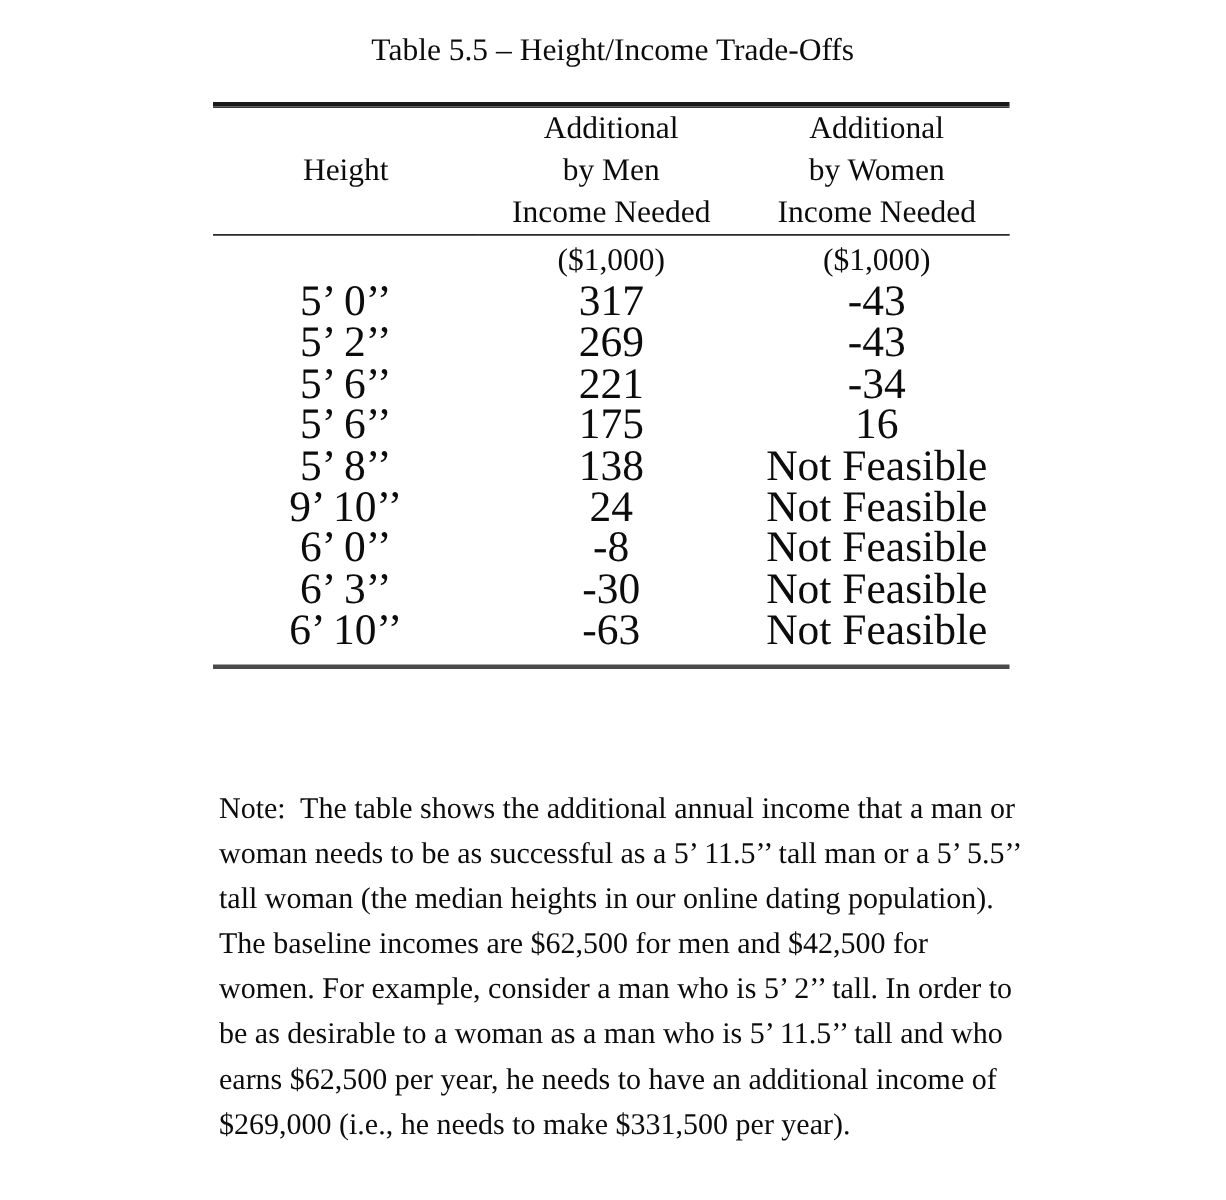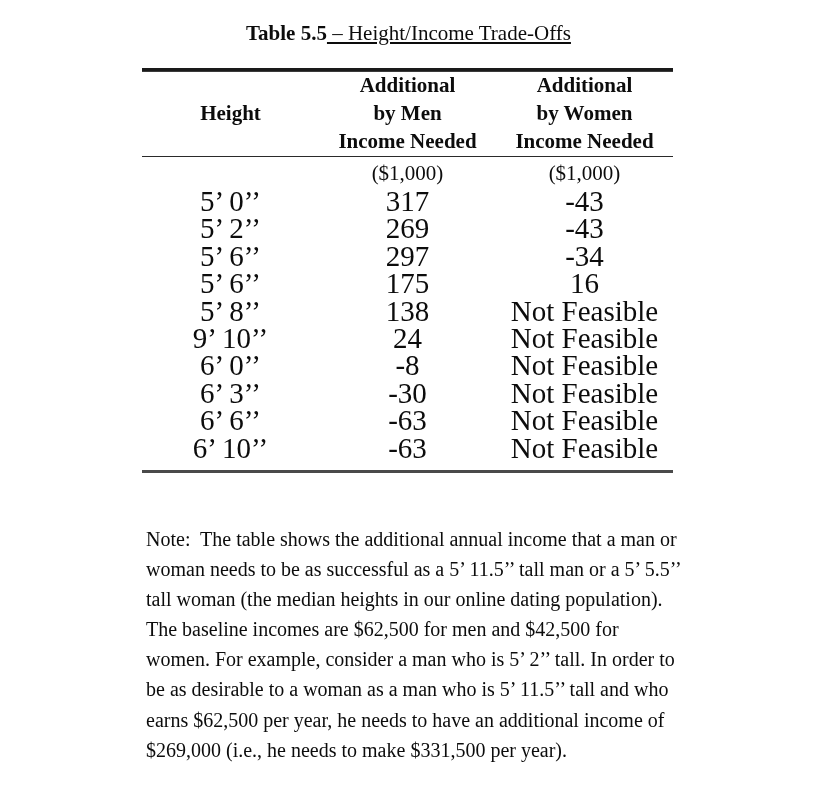--- a/index.html
+++ b/index.html
@@ -25,22 +25,22 @@
   .title {
     position: absolute;
     left: 0;
     top: 20px;
     width: 817px;
     text-align: center;
     font-size: 21px;
     line-height: 26px;
     white-space: nowrap;
   }
-  .title .tnum { font-weight: bold; }
-  .title .tdash { font-weight: normal; text-decoration: underline; }
+  .title .tnum { font-weight: normal; }
+  .title .tdash { font-weight: normal; }
 
   
   .table-block {
     position: absolute;
     left: 142px;
     top: 68px;
     width: 531px;
   }
   table.tbl {
     width: 531px;
@@ -59,21 +59,21 @@
     margin-bottom: 0;
     width: 531px;
   }
   .rule-bottom {
     height: 0;
     border-top: 3px solid #4a4a4a;
     width: 531px;
   }
 
   table.tbl th {
-    font-weight: bold;
+    font-weight: normal;
     vertical-align: bottom;
     padding: 0;
     line-height: 27px;
     margin-top: 44px;
   }
   table.tbl th.h-height {
     text-align: center;
     padding-bottom: 1px;
   }
   table.tbl th.h-num {
@@ -177,21 +177,21 @@
             <td>317</td>
             <td>-43</td>
           </tr>
           <tr>
             <td>5’ 2’’</td>
             <td>269</td>
             <td>-43</td>
           </tr>
           <tr>
             <td>5’ 6’’</td>
-            <td>297</td>
+            <td>221</td>
             <td>-34</td>
           </tr>
           <tr>
             <td>5’ 6’’</td>
             <td>175</td>
             <td>16</td>
           </tr>
           <tr>
             <td>5’ 8’’</td>
             <td>138</td>
@@ -206,25 +206,20 @@
             <td>6’ 0’’</td>
             <td>-8</td>
             <td>Not Feasible</td>
           </tr>
           <tr>
             <td>6’ 3’’</td>
             <td>-30</td>
             <td>Not Feasible</td>
           </tr>
           <tr>
-            <td>6’ 6’’</td>
-            <td>-63</td>
-            <td>Not Feasible</td>
-          </tr>
-          <tr>
             <td>6’ 10’’</td>
             <td>-63</td>
             <td>Not Feasible</td>
           </tr>
         </tbody>
       <tbody>
         <tr class="pad-bottom">
           <td></td>
           <td></td>
           <td></td>

